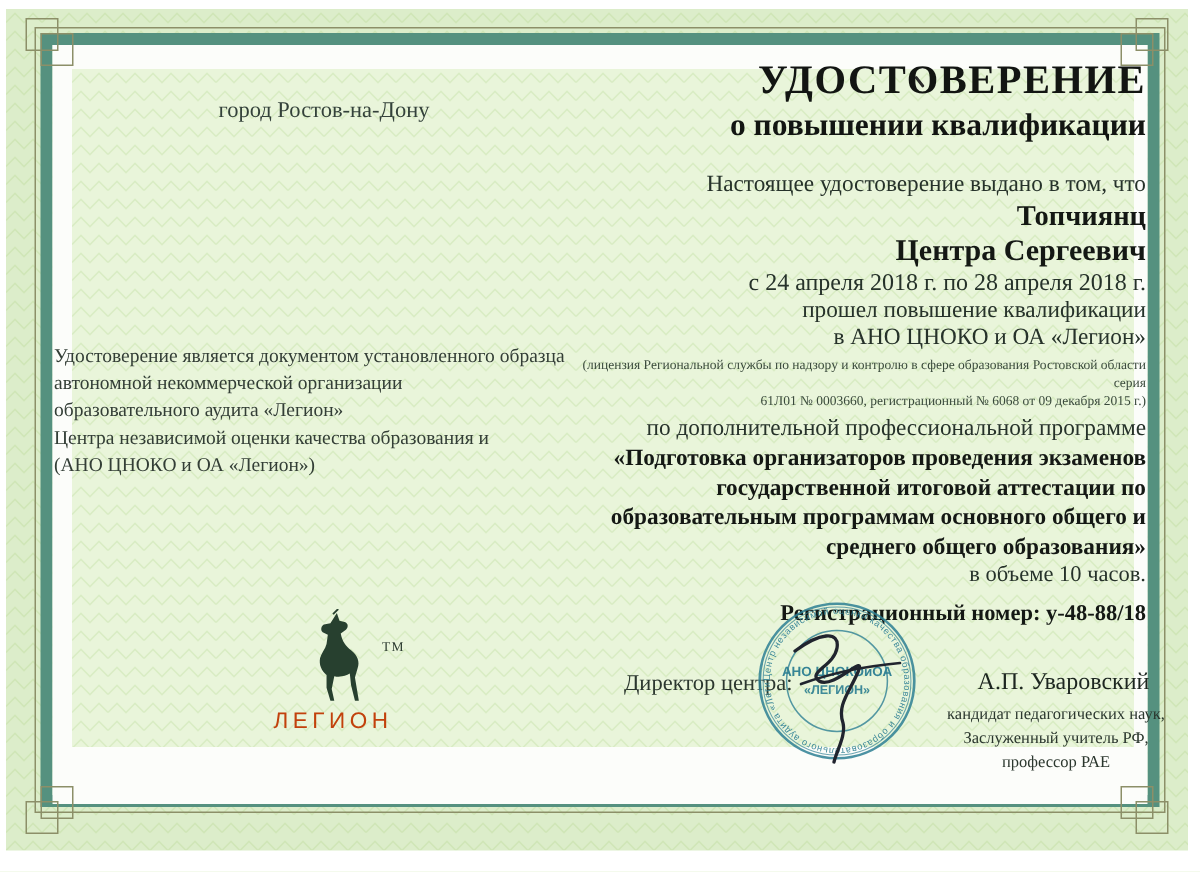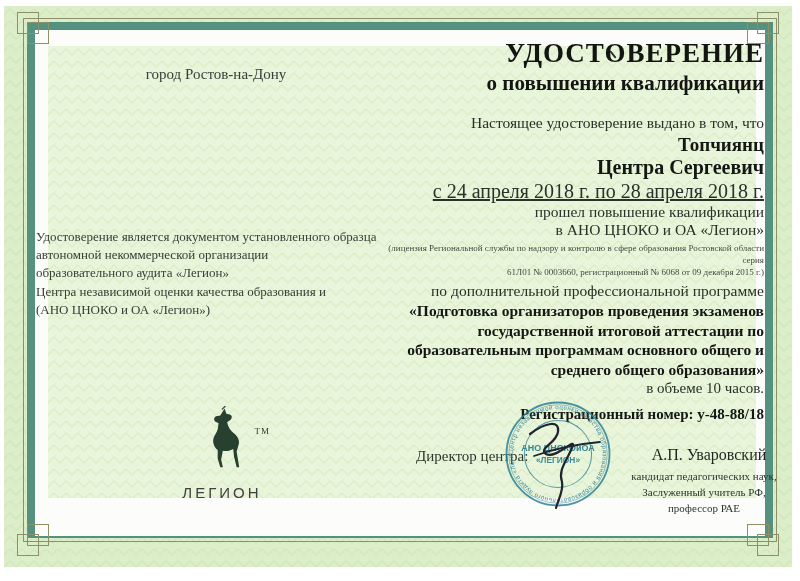--- a/index.html
+++ b/index.html
@@ -20,28 +20,28 @@
   .corner.tl{left:13px;top:6px;}
   .corner.tr{left:739px;top:6px;transform:scaleX(-1);}
   .corner.bl{left:13px;top:514px;transform:scaleY(-1);}
   .corner.br{left:739px;top:514px;transform:scale(-1,-1);}
   .content{position:absolute;left:0;top:0;width:100%;height:100%;z-index:10;color:#26322a;}
   .city{position:absolute;left:52px;top:60px;width:320px;text-align:center;font-size:15px;color:#33413a;}
   .org-paragraph{position:absolute;left:32px;top:222px;width:356px;font-size:13px;line-height:1.4;color:#333e36;}
   .logo-block{position:absolute;left:158px;top:400px;width:120px;text-align:center;}
   .logo-horse{display:block;margin:0 auto;}
   .logo-tm{position:absolute;right:12px;top:20px;font-size:9px;color:#2c3b30;letter-spacing:1px;}
-  .logo-name{margin-top:16px;font-family:"Liberation Sans","DejaVu Sans",sans-serif;font-size:15px;letter-spacing:3px;color:#404040;}
+  .logo-name{margin-top:4px;font-family:"Liberation Sans","DejaVu Sans",sans-serif;font-size:15px;letter-spacing:3px;color:#c2410c;}
   .right-col{position:absolute;left:380px;top:32px;width:380px;text-align:right;}
   .title{font-size:27px;font-weight:bold;letter-spacing:1px;color:#121512;}
   .subtitle{margin-top:2px;font-size:21px;font-weight:bold;color:#121512;}
   .issued{margin-top:18px;font-size:15.5px;}
   .last-name{margin-top:2px;font-size:19px;font-weight:bold;color:#141814;}
   .first-middle{font-size:20px;font-weight:bold;color:#141814;}
-  .dates{margin-top:1px;font-size:20px;text-decoration:underline;}
+  .dates{margin-top:1px;font-size:16px;}
   .completed{font-size:15.5px;}
   .org-line{font-size:15.5px;}
   .license{margin-top:3px;font-size:9px;line-height:1.35;color:#3a4a3c;}
   .program-intro{margin-top:4px;font-size:15.5px;}
   .program-name{margin-top:1px;font-size:15.5px;font-weight:bold;line-height:1.26;color:#141814;}
   .volume{margin-top:1px;font-size:15px;}
   .reg-number{margin-top:9px;font-size:15px;font-weight:bold;color:#141814;}
   .director-label{position:absolute;left:412px;top:442px;font-size:15px;color:#2b372e;}
   .stamp-wrap{position:absolute;left:498px;top:392px;width:112px;height:112px;}
   .signature-wrap{position:absolute;left:512px;top:398px;width:100px;height:112px;}

